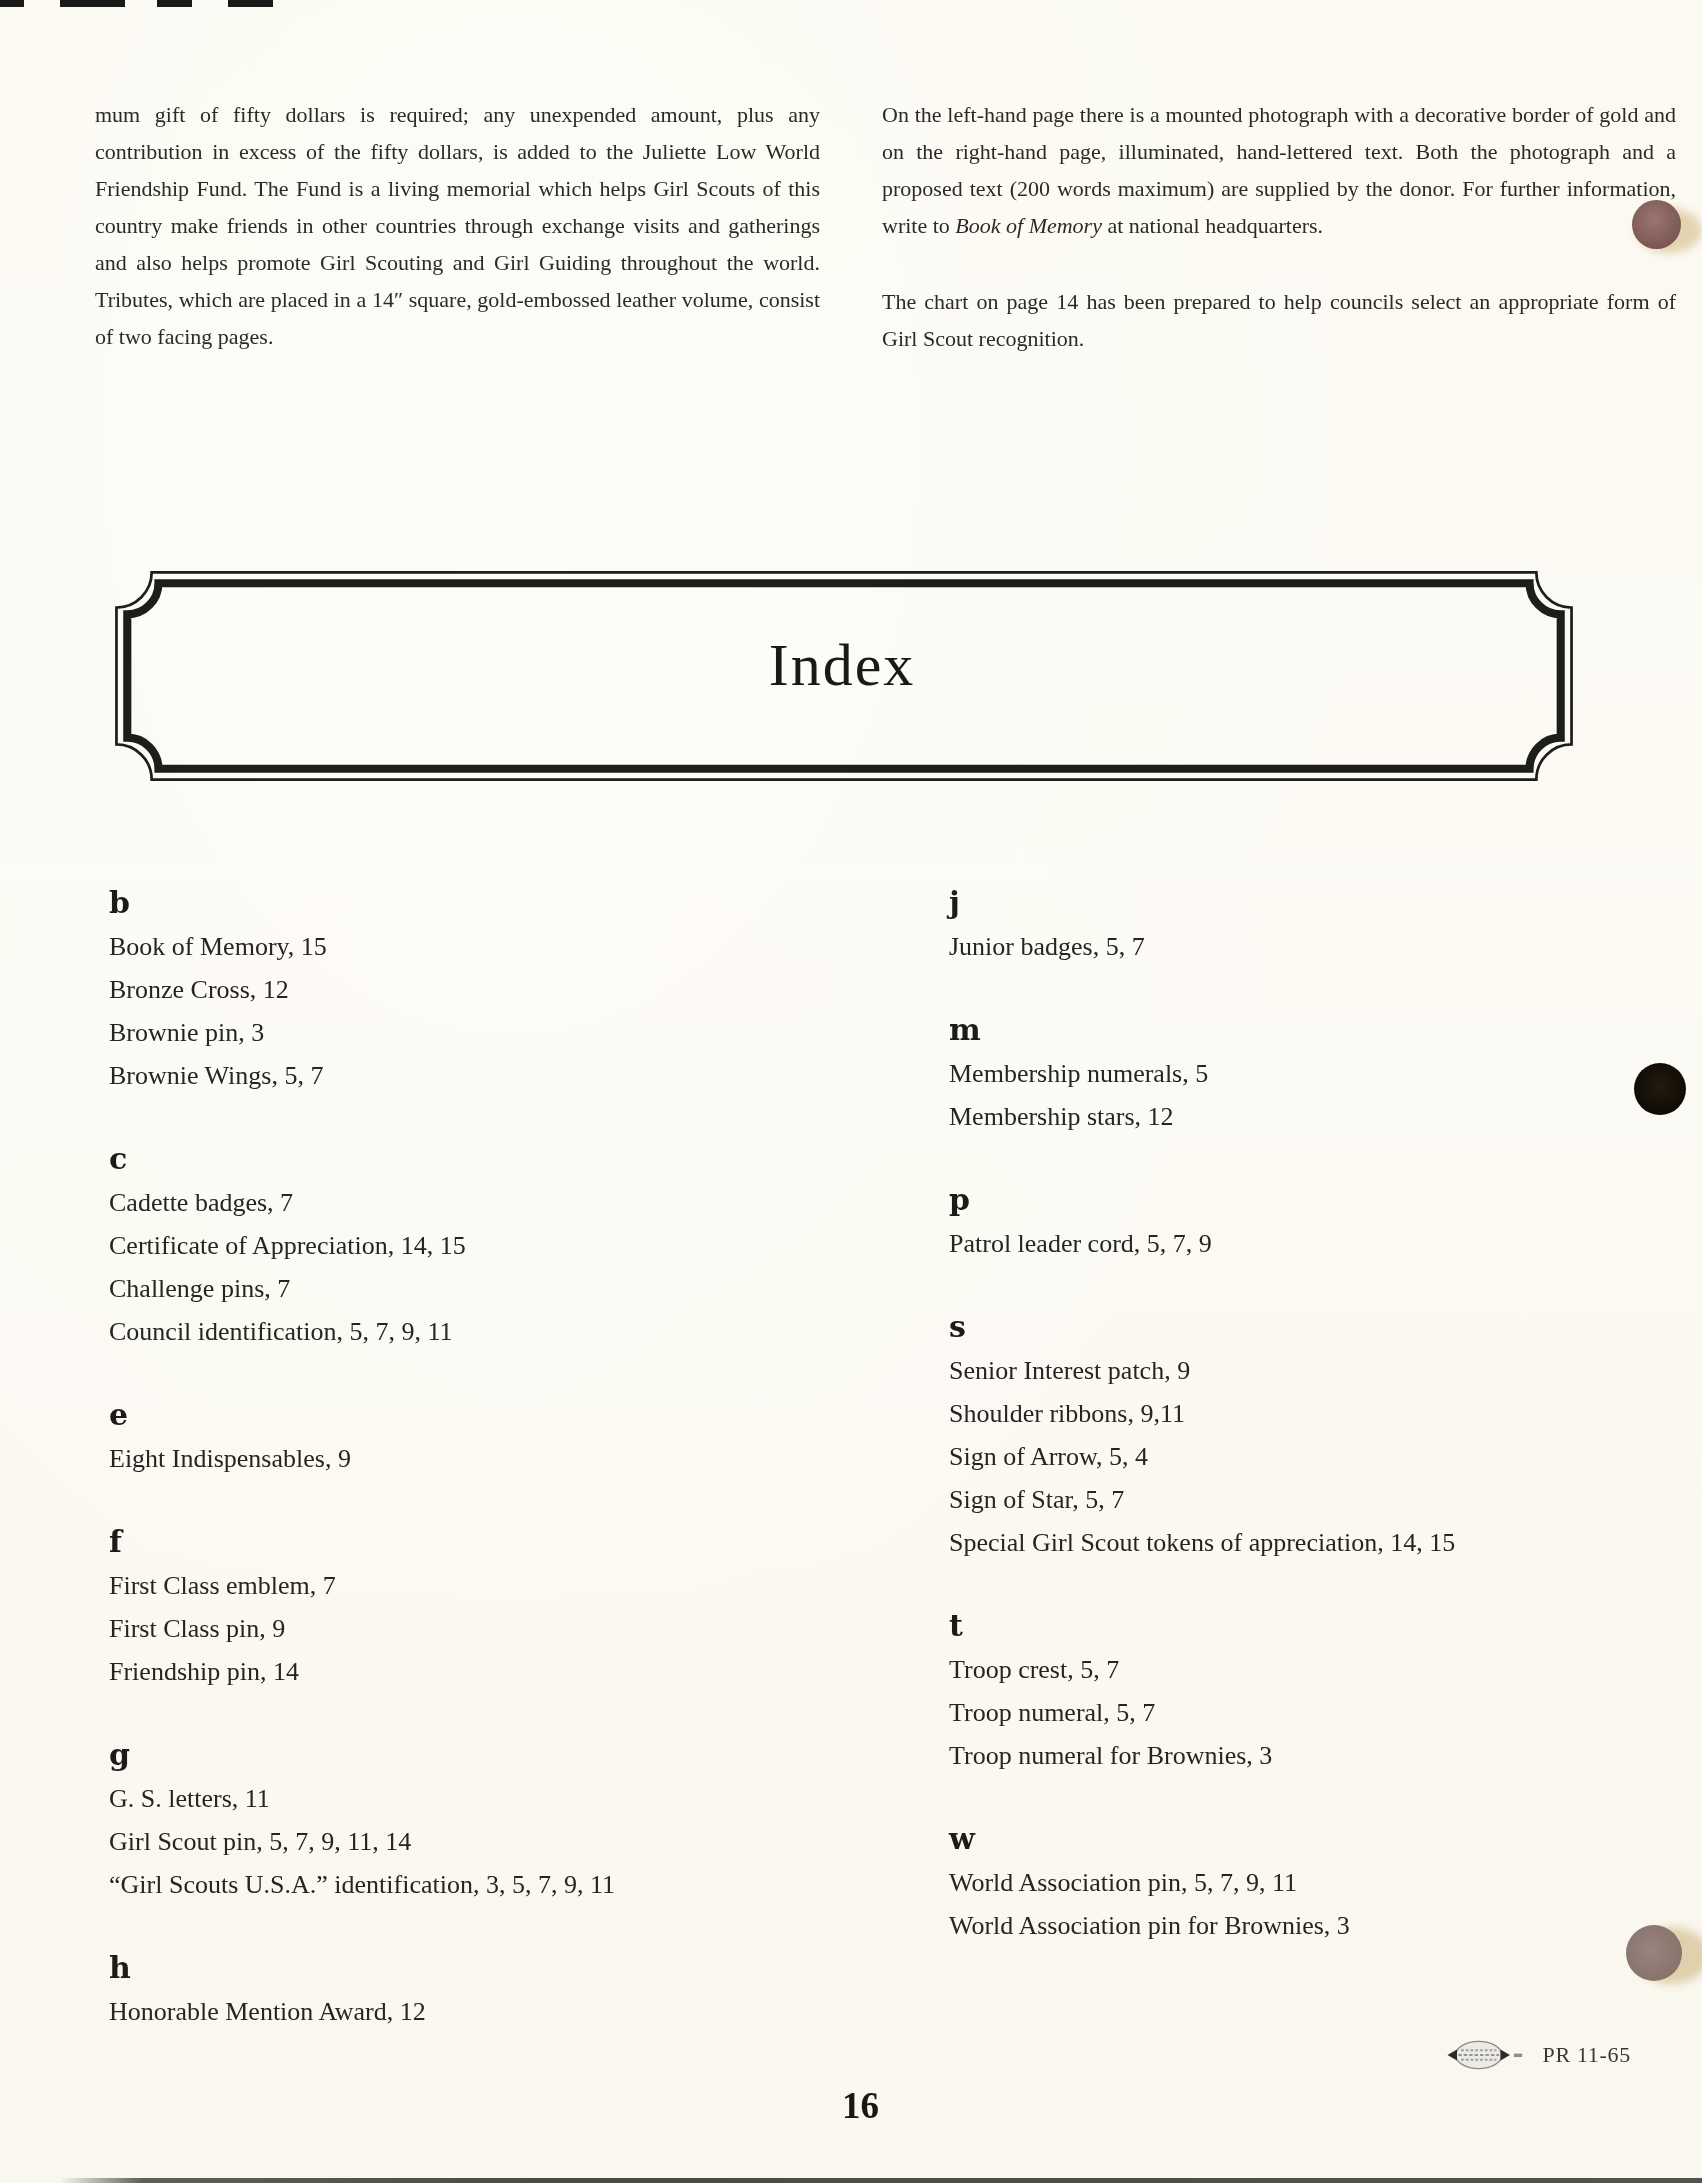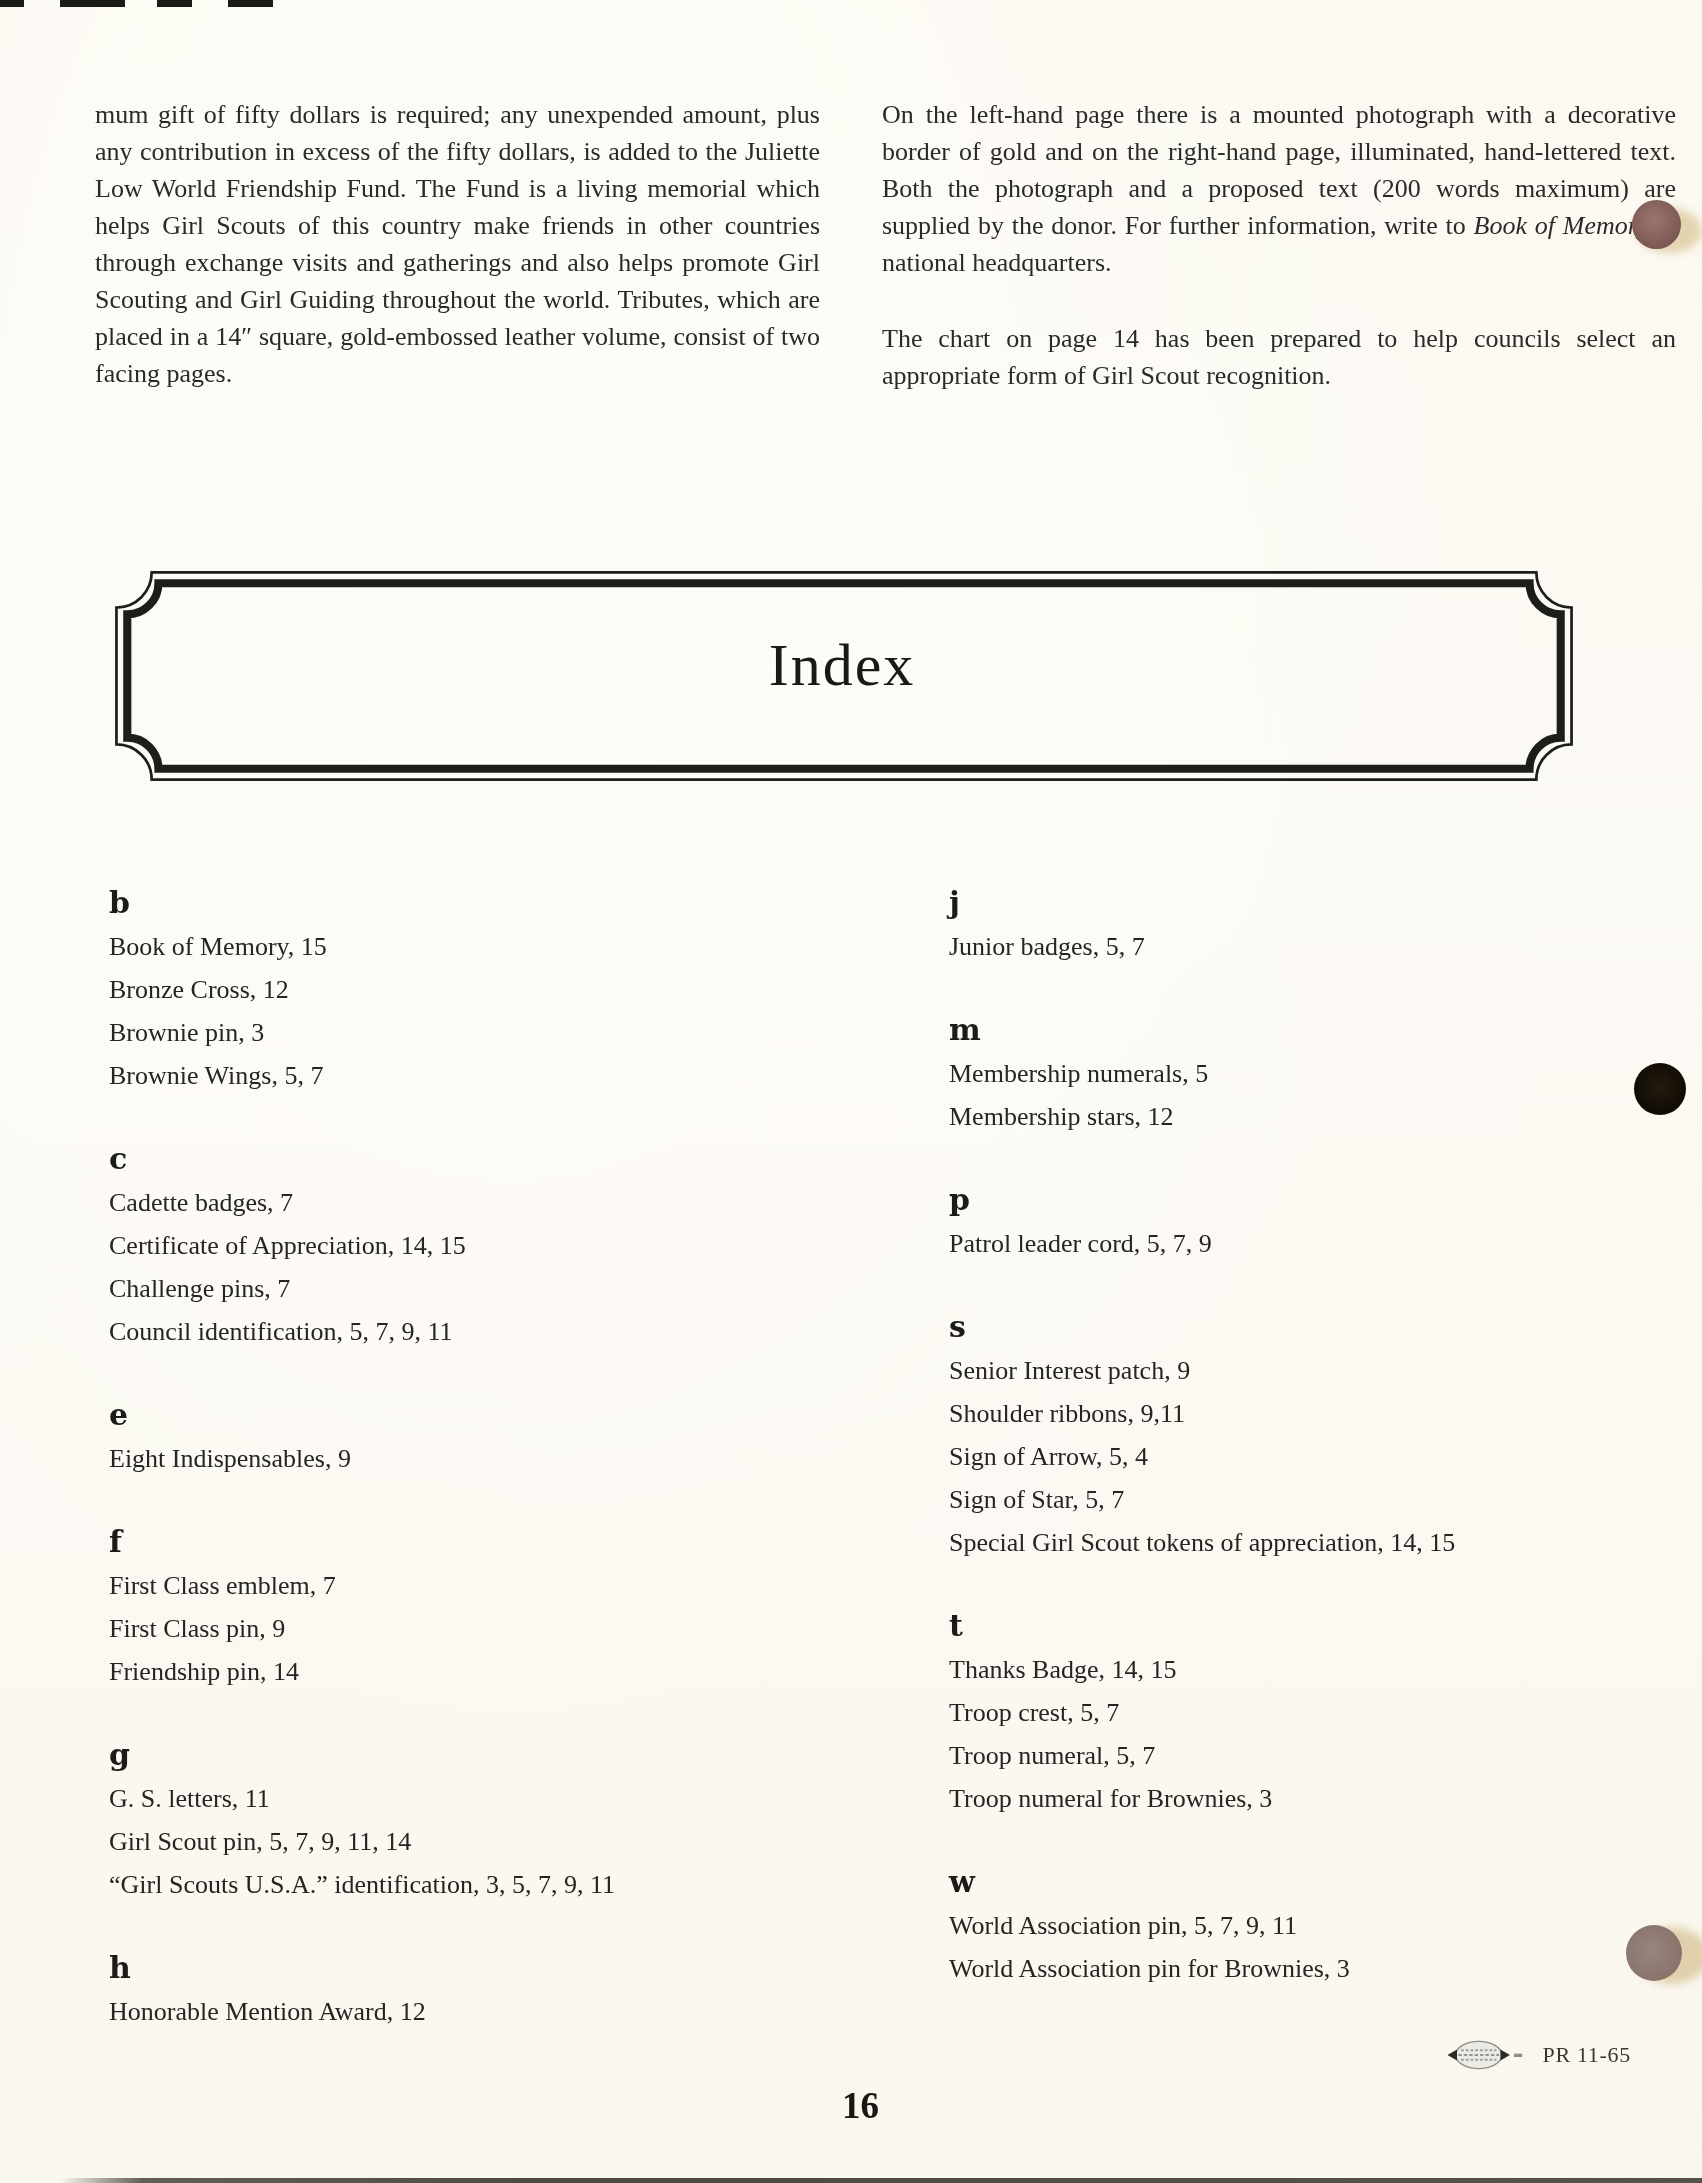--- a/index.html
+++ b/index.html
@@ -9,21 +9,21 @@
     margin:0 auto;
     background:
       radial-gradient(ellipse at 30% 20%, rgba(255,255,252,.5), rgba(0,0,0,0) 60%),
       linear-gradient(180deg, #fbf9f1 0%, #fcfaf4 40%, #faf7ef 100%);
     overflow:hidden;
     font-family:"Liberation Serif", serif;
     color:#26241f;
   }
 
   
-  .intro-col { position:absolute; top:96px; font-size:26px; line-height:37px; text-align:justify; color:#2b2a26; }
+  .intro-col { position:absolute; top:96px; font-size:22px; line-height:37px; text-align:justify; color:#2b2a26; }
   .intro-col p { margin:0; }
   .intro-left  { left:95px;  width:725px; }
   .intro-right { left:882px; width:794px; }
   .intro-right p + p { margin-top:39px; }
 
   
   .plaque { position:absolute; left:114px; top:571px; width:1460px; height:210px; }
   .plaque svg { position:absolute; left:0; top:0; }
   .plaque-title {
     position:absolute; left:0; right:4px; top:60px;
@@ -155,21 +155,20 @@
       <div class="ix-sec">
         <div class="ix-letter">s</div>
         <div class="ix-entry">Senior Interest patch, 9</div>
         <div class="ix-entry">Shoulder ribbons, 9,11</div>
         <div class="ix-entry">Sign of Arrow, 5, 4</div>
         <div class="ix-entry">Sign of Star, 5, 7</div>
         <div class="ix-entry">Special Girl Scout tokens of appreciation, 14, 15</div>
       </div>
       <div class="ix-sec">
         <div class="ix-letter">t</div>
-        <div class="ix-entry">Thanks Badge, 14, 15</div>
         <div class="ix-entry">Troop crest, 5, 7</div>
         <div class="ix-entry">Troop numeral, 5, 7</div>
         <div class="ix-entry">Troop numeral for Brownies, 3</div>
       </div>
       <div class="ix-sec">
         <div class="ix-letter">w</div>
         <div class="ix-entry">World Association pin, 5, 7, 9, 11</div>
         <div class="ix-entry">World Association pin for Brownies, 3</div>
       </div>
     </div>

